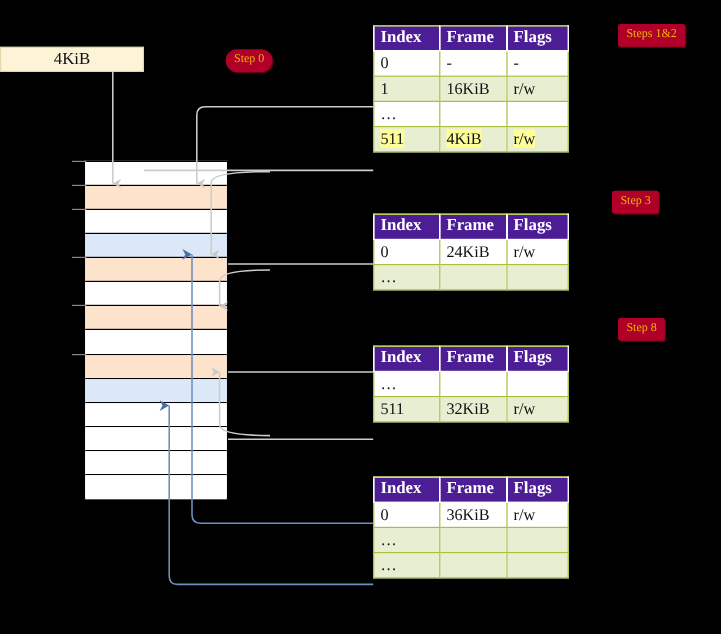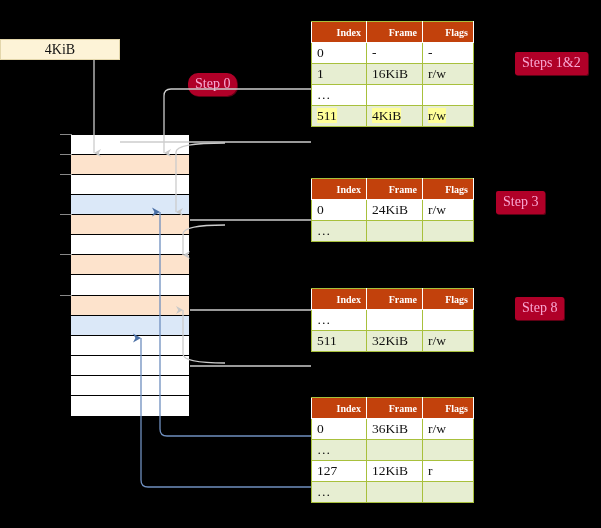--- a/index.html
+++ b/index.html
@@ -12,33 +12,32 @@
     height: 528px;
     position: relative;
     overflow: hidden;
     font-family: "Liberation Serif", "DejaVu Serif", serif;
   }
 
   
   .step-badge {
     position: absolute;
     background: #b00028;
-    color: #f9a8d4;
-    font-size: 14px;
+    color: #eab308;
+    font-size: 10px;
     line-height: 1;
     padding: 4px 7px 5px 7px;
     border-radius: 2px;
     white-space: nowrap;
     box-shadow: 1px 1px 0 #5d0014;
     font-family: "Liberation Serif", "DejaVu Serif", serif;
-    margin-top: 32px;
   }
   #badge-steps12 { left: 515px; top: 20px; }
   #badge-step0   { left: 188px; top: 41px; border-radius: 10px; }
-  #badge-step3   { left: 496px; top: 159px; }
+  #badge-step3   { left: 510px; top: 159px; }
   #badge-step4   { left: 515px; top: 265px; }
 
   
   #kib-box {
     position: absolute;
     left: 0px;
     top: 39px;
     width: 120px;
     height: 21px;
     background: #fdf3d7;
@@ -65,27 +64,26 @@
     padding: 2px 5px;
     text-align: left;
     height: 21px;
     box-sizing: border-box;
     color: #111111;
     font-weight: normal;
     overflow: hidden;
     white-space: nowrap;
   }
   .ptable th {
-    background: #c2410c;
+    background: #4c1d95;
     color: #ffffff;
     font-weight: bold;
-    font-size: 10px;
+    font-size: 14px;
     border-color: #ffffff;
     border-top-color: #a8c03c;
-    text-align: right;
   }
   .ptable tr.alt td { background: #e7eed2; }
   .ptable td span.hl-txt { background: #ffff99; }
   .col-index { width: 55px; }
   .col-frame { width: 56px; }
   .col-flags { width: 51px; }
 
   #table-l4 { left: 311px; top: 21px; }
   #table-l3 { left: 311px; top: 178px; }
   #table-l2 { left: 311px; top: 288px; }
@@ -243,25 +241,20 @@
     <tbody>
       <tr>
         <td class="col-index">0</td>
         <td class="col-frame">36KiB</td>
         <td class="col-flags">r/w</td>
       </tr>
       <tr class="alt">
         <td class="col-index">…</td>
         <td class="col-frame"></td>
         <td class="col-flags"></td>
-      </tr>
-      <tr>
-        <td class="col-index">127</td>
-        <td class="col-frame">12KiB</td>
-        <td class="col-flags">r</td>
       </tr>
       <tr class="alt">
         <td class="col-index">…</td>
         <td class="col-frame"></td>
         <td class="col-flags"></td>
       </tr>
     </tbody>
   </table>
 
 <svg id="wires" viewBox="0 0 601 528" xmlns="http://www.w3.org/2000/svg">

